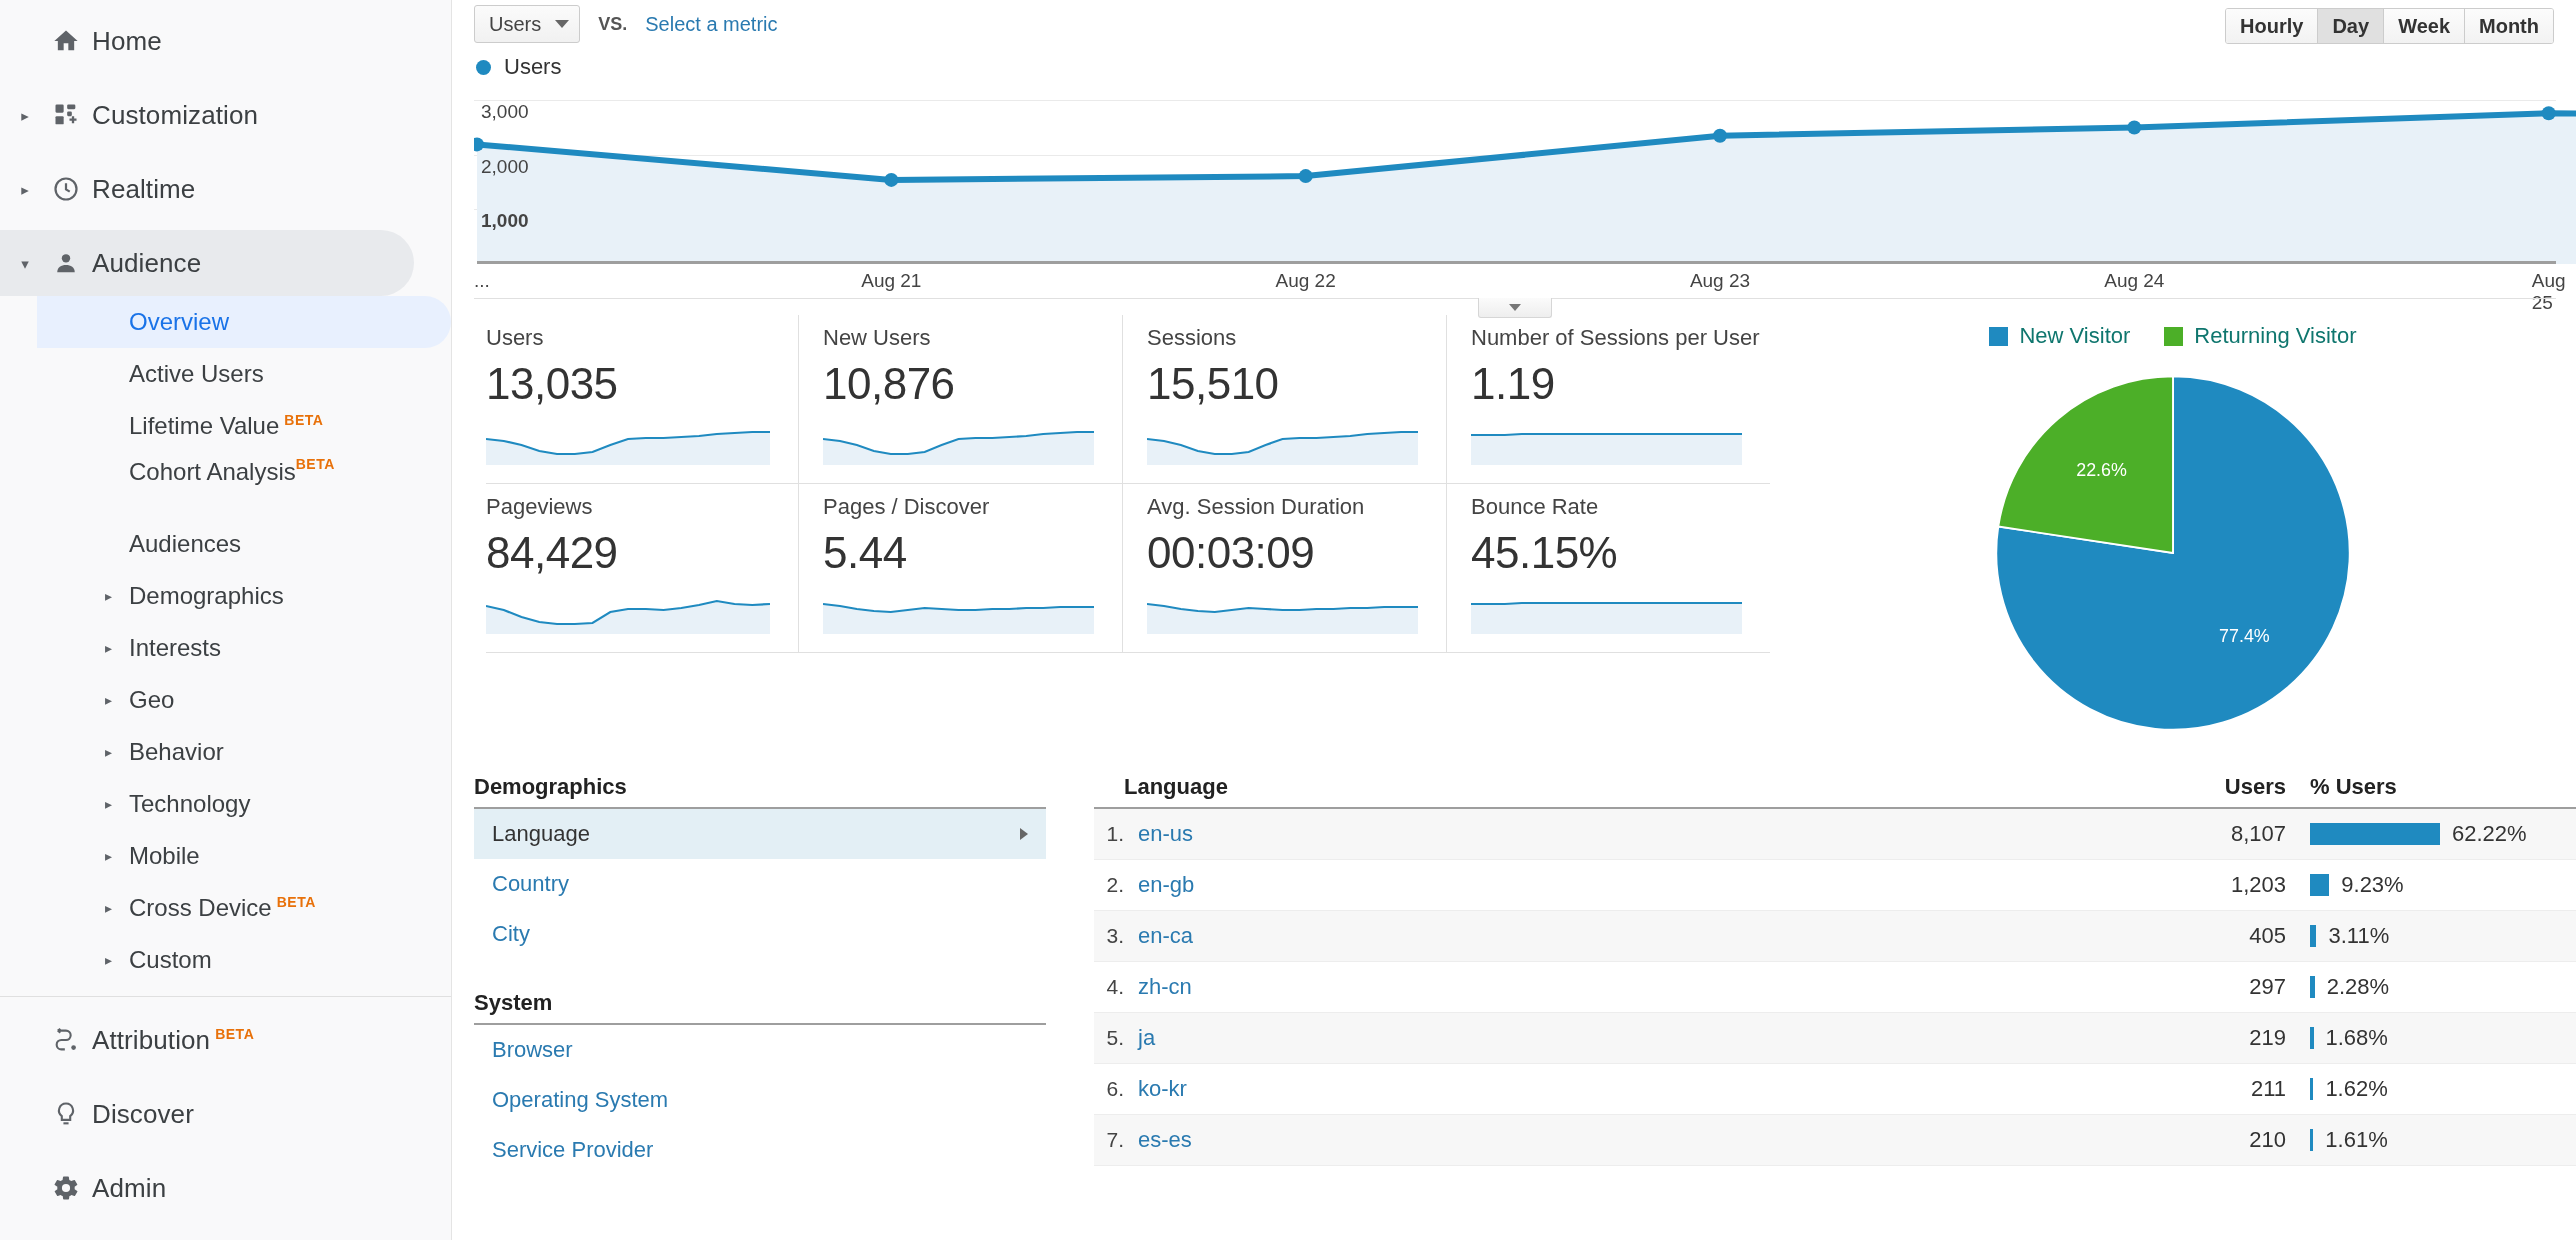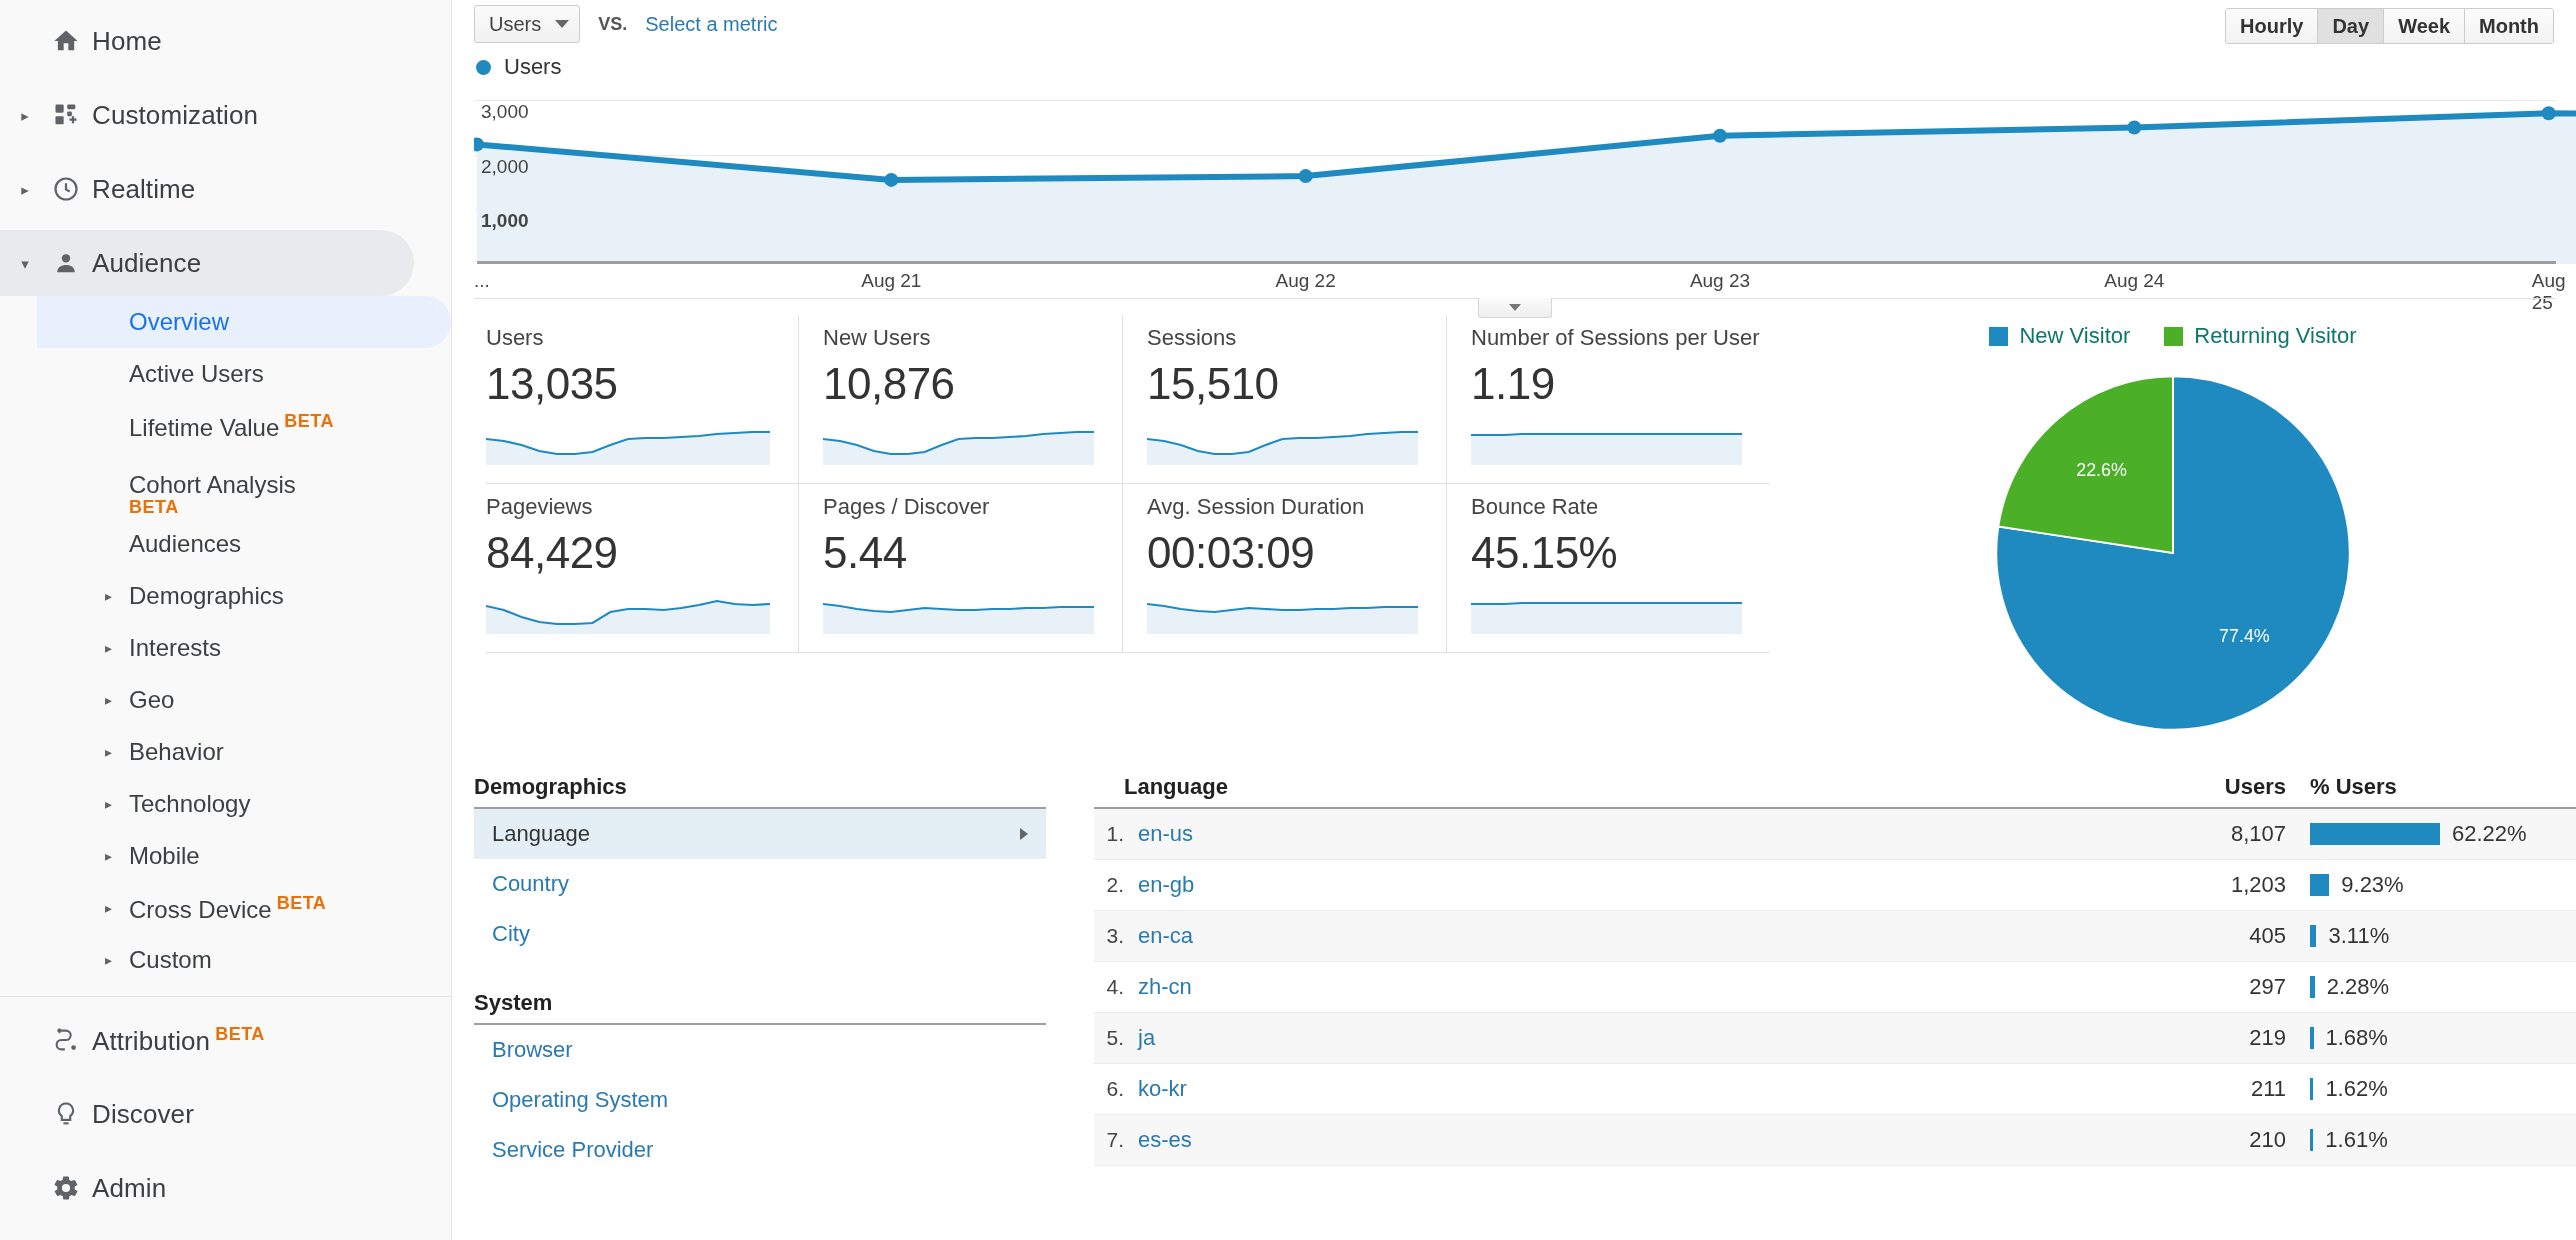--- a/index.html
+++ b/index.html
@@ -41,21 +41,21 @@
   .nav-item .navlabel {
     font-size: 26px; color: #3c4043; letter-spacing: .1px;
   }
   .nav-item.selected {
     background: #e8eaed;
     border-top-right-radius: 33px;
     border-bottom-right-radius: 33px;
     width: 414px;
   }
   .beta {
-    color: #e8710a; font-size: 18px; font-weight: 700;
+    color: #e8710a; font-size: 14px; font-weight: 700;
     vertical-align: super; margin-left: 5px; letter-spacing: .5px;
   }
   .beta.below {
     display: block; vertical-align: baseline; margin-left: 0;
     margin-top: -2px;
   }
 
   .section-label {
     font-size: 18px; color: #5f6368; letter-spacing: 1.1px;
     padding: 0 0 0 32px; height: 44px;
@@ -72,21 +72,21 @@
     position: relative;
     margin-left: 37px;
   }
   .sub-item.active {
     background: #e8f0fe;
     color: #1a73e8;
     border-top-right-radius: 26px;
     border-bottom-right-radius: 26px;
     width: 414px;
   }
-  .sub-item.two-line { height: 66px; align-items: flex-start; padding-top: 6px; flex-direction: column; justify-content: flex-end; }
+  .sub-item.two-line { height: 66px; align-items: flex-start; padding-top: 6px; flex-direction: row; }
   .sub-item .tri {
     position: absolute; left: 68px; top: 50%; transform: translateY(-50%);
     color: #5f6368; font-size: 14px;
   }
   .sidebar-divider { height: 1px; background: #e0e0e0; margin: 10px 0; }
 
   
   #main {
     flex: 1 1 auto; height: 1240px; position: relative;
     overflow: hidden; background: #fff;

